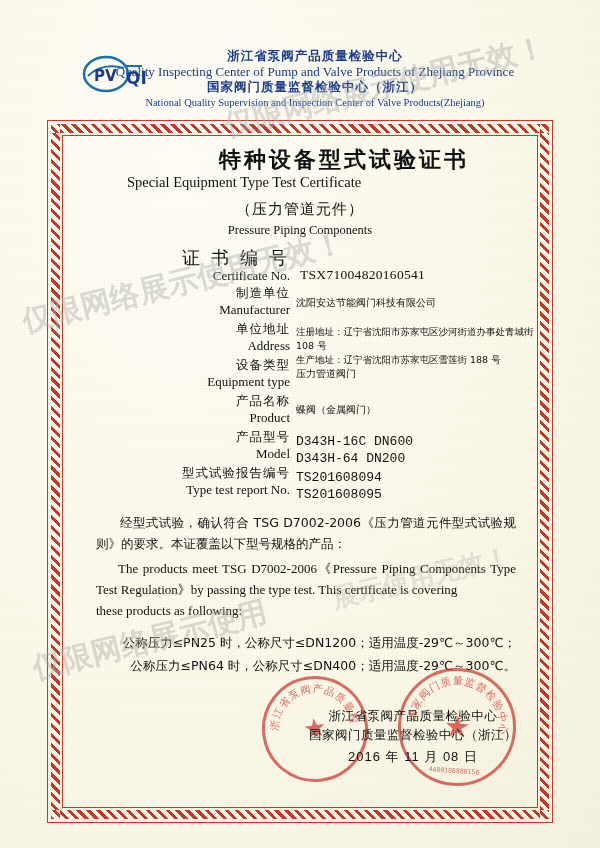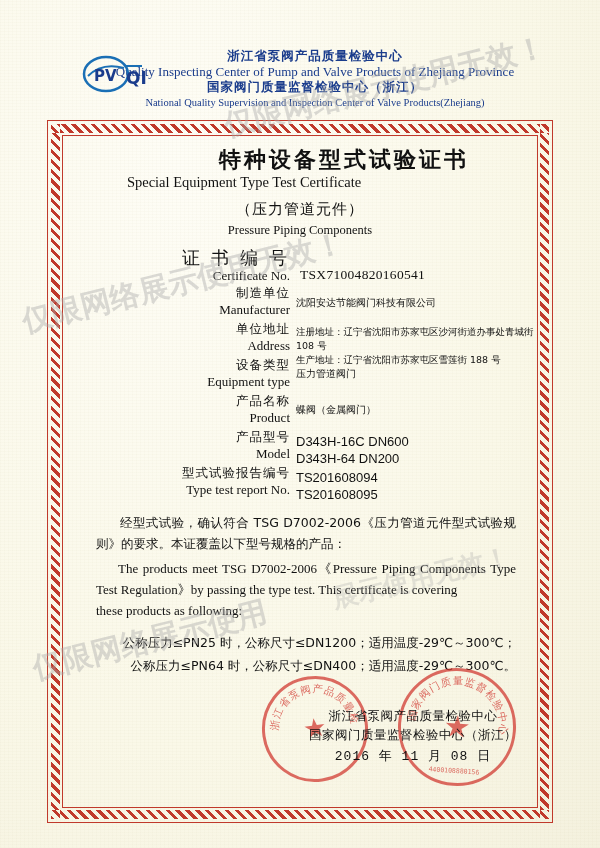--- a/index.html
+++ b/index.html
@@ -235,21 +235,21 @@
     font-family: "DejaVu Sans", sans-serif;
     font-size: 10px;
     color: #111;
     line-height: 17px;
   }
   .field-value .v.small {
     font-size: 9.5px;
     line-height: 14px;
   }
   .field-value .v.mono {
-    font-family: Liberation Sans, sans-serif;
+    font-family: Liberation Mono, monospace;
     font-size: 13px;
   }
 
   .row-manufacturer .field-value { top: 9px; }
   .row-address .field-value { top: 4px; }
   .row-equipment .field-value { top: 8px; }
   .row-product .field-value { top: 8px; }
   .row-model .field-value { top: 4px; }
   .row-report .field-value { top: 4px; }
 
@@ -293,21 +293,21 @@
     width: 230px;
   }
   .sig-line {
     font-family: "DejaVu Sans", sans-serif;
     font-size: 12.5px;
     line-height: 19px;
     color: #111;
     letter-spacing: 0.5px;
   }
   .sig-date {
-    font-family: Liberation Mono, monospace;
+    font-family: Liberation Sans, sans-serif;
     font-size: 13px;
     line-height: 26px;
     color: #111;
     letter-spacing: 1px;
   }
 
   
   .stamp {
     position: absolute;
     border: 3px solid #d0342c;

